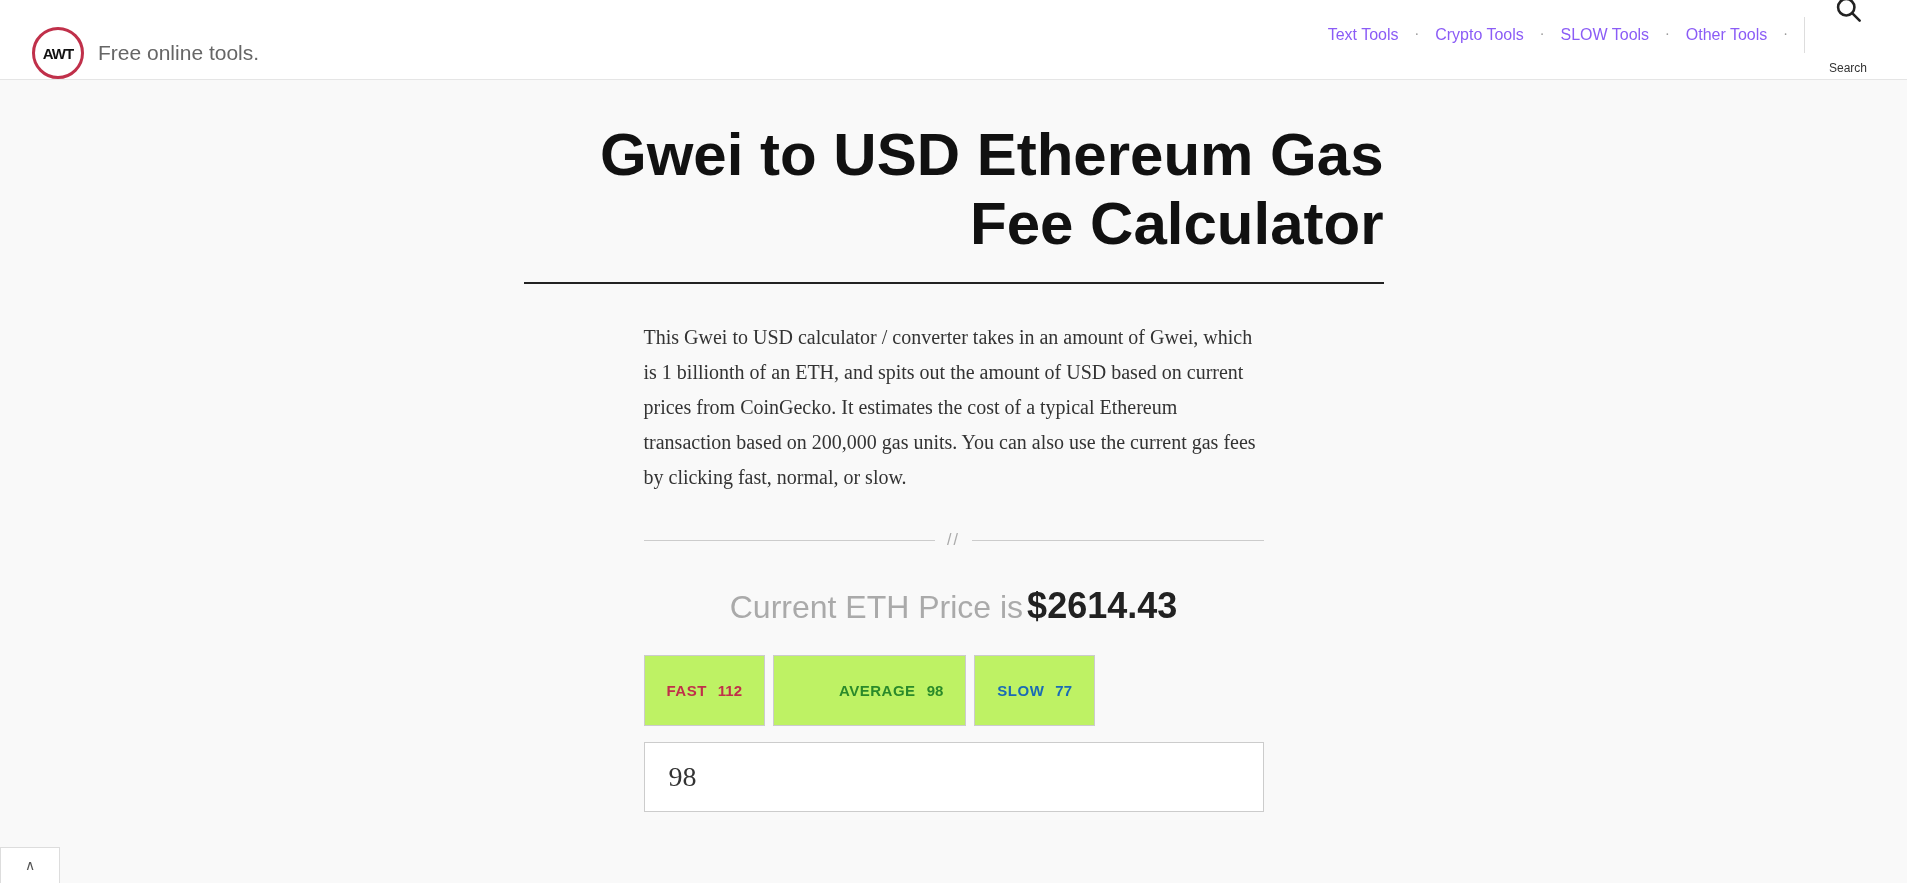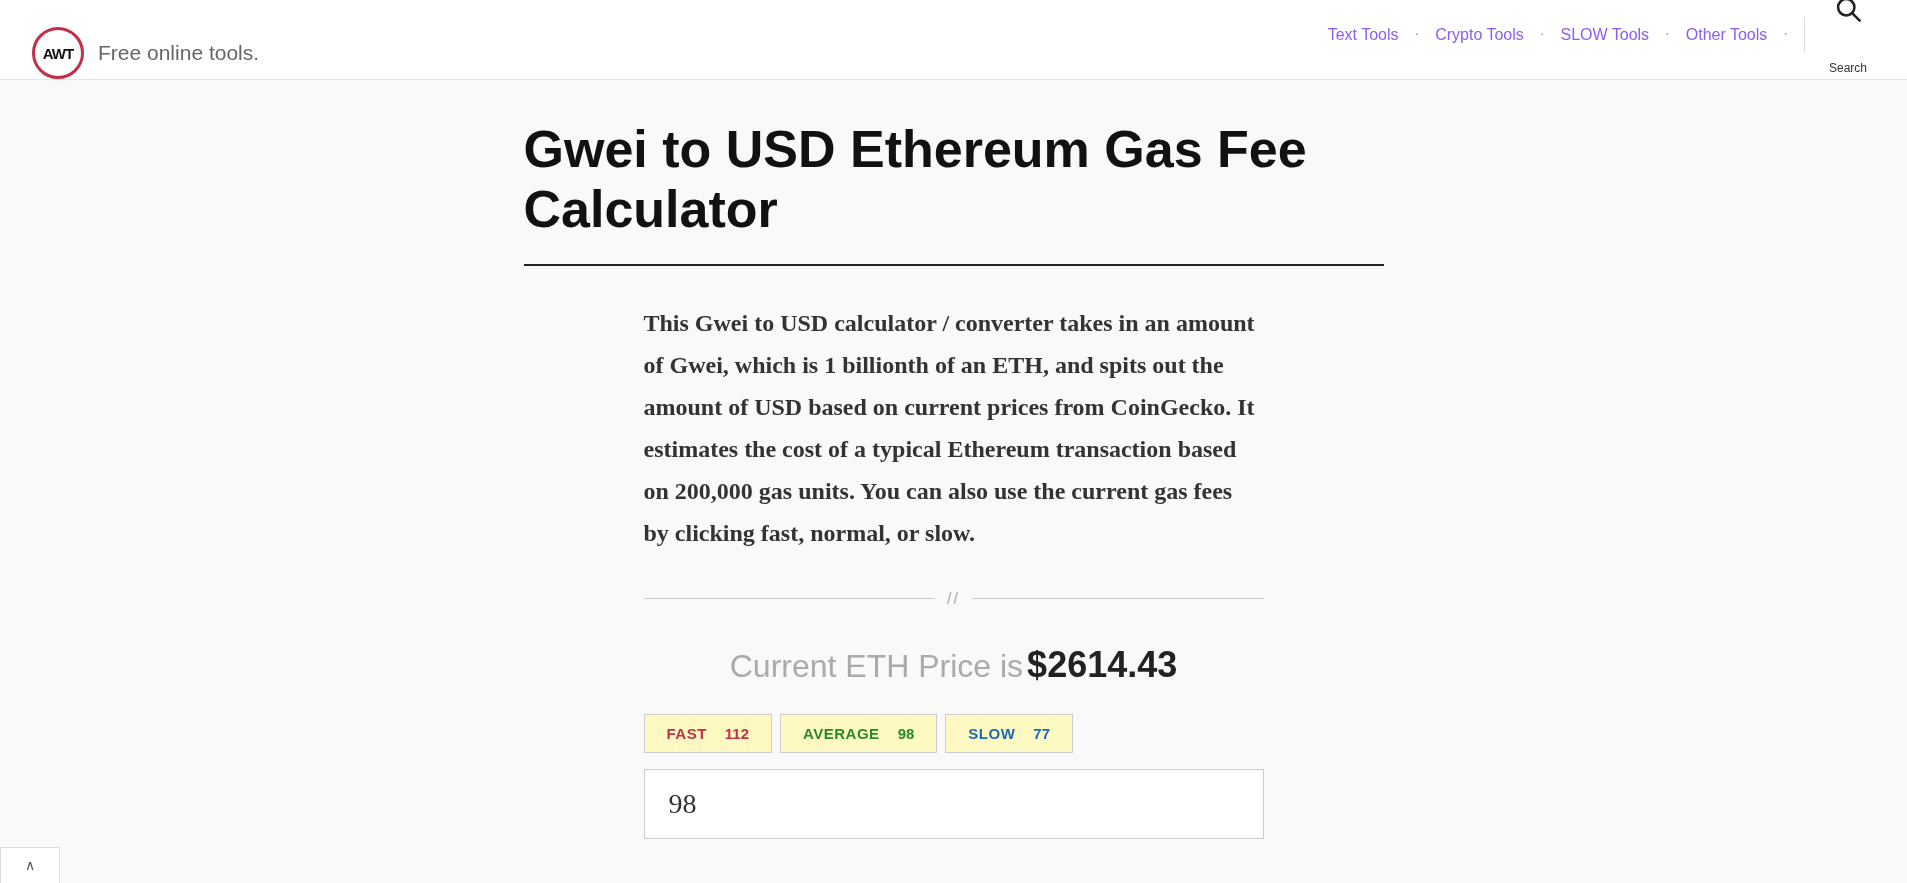--- a/index.html
+++ b/index.html
@@ -116,40 +116,39 @@
     
     main {
       max-width: 900px;
       margin: 0 auto;
       padding: 40px 20px 60px;
     }
 
     .page-title {
       font-family: Arial, sans-serif;
       font-weight: 900;
-      font-size: 52px;
+      font-size: 60px;
       color: #111;
-      text-align: left;
+      text-align: right;
       margin-bottom: 24px;
       line-height: 1.15;
     }
 
     .title-divider {
       border: none;
       border-top: 2px solid #222;
       margin-bottom: 36px;
     }
 
     .description {
-      font-size: 24px;
+      font-size: 20px;
       line-height: 1.75;
       color: #333;
       max-width: 620px;
       margin: 0 auto 36px;
-      font-weight: bold;
     }
 
     .section-divider {
       display: flex;
       align-items: center;
       gap: 12px;
       margin: 0 auto 36px;
       max-width: 620px;
     }
 
@@ -191,47 +190,48 @@
       display: flex;
       gap: 0;
       margin-bottom: 16px;
       max-width: 620px;
       margin-left: auto;
       margin-right: auto;
     }
 
     .gas-btn {
       border: 1.5px solid #ccc;
-      background: #fef9c3;
-      padding: 10px 22px;
+      background: #bef264;
+      padding: 26px 22px;
       font-family: Arial, sans-serif;
       font-size: 15px;
       cursor: pointer;
       display: flex;
       align-items: center;
-      gap: 18px;
+      gap: 11px;
       margin-right: 8px;
     }
 
     .gas-btn-label {
       font-weight: 700;
       letter-spacing: 0.5px;
     }
 
     .gas-btn-fast .gas-btn-label {
       color: #c0304a;
     }
 
     .gas-btn-value-fast {
       color: #c0304a;
       font-weight: 700;
     }
 
     .gas-btn-average .gas-btn-label {
       color: #2a8a2a;
+      margin-left: 43px;
     }
 
     .gas-btn-value-average {
       color: #2a8a2a;
       font-weight: 700;
     }
 
     .gas-btn-slow .gas-btn-label {
       color: #1a6bb5;
     }

